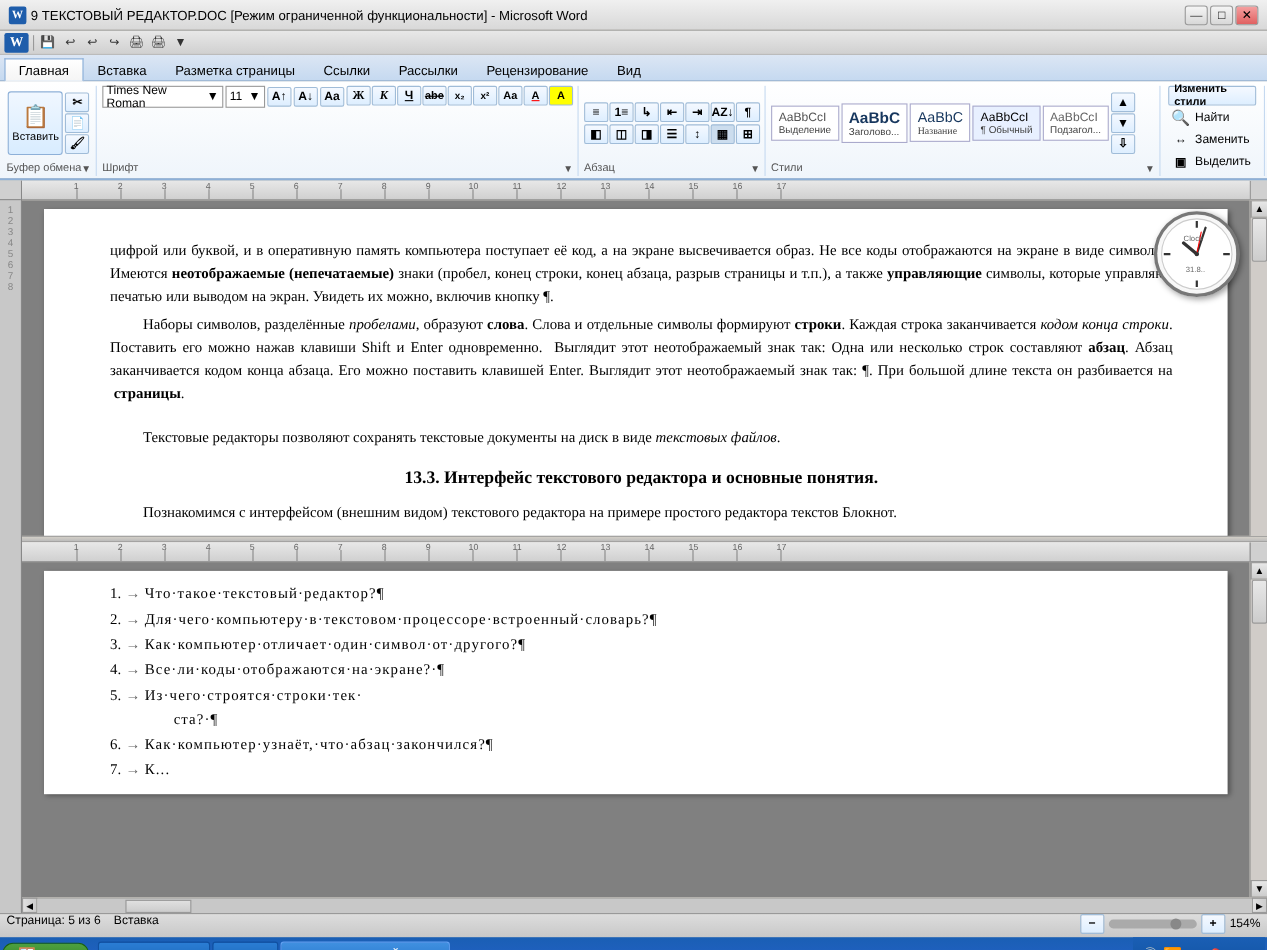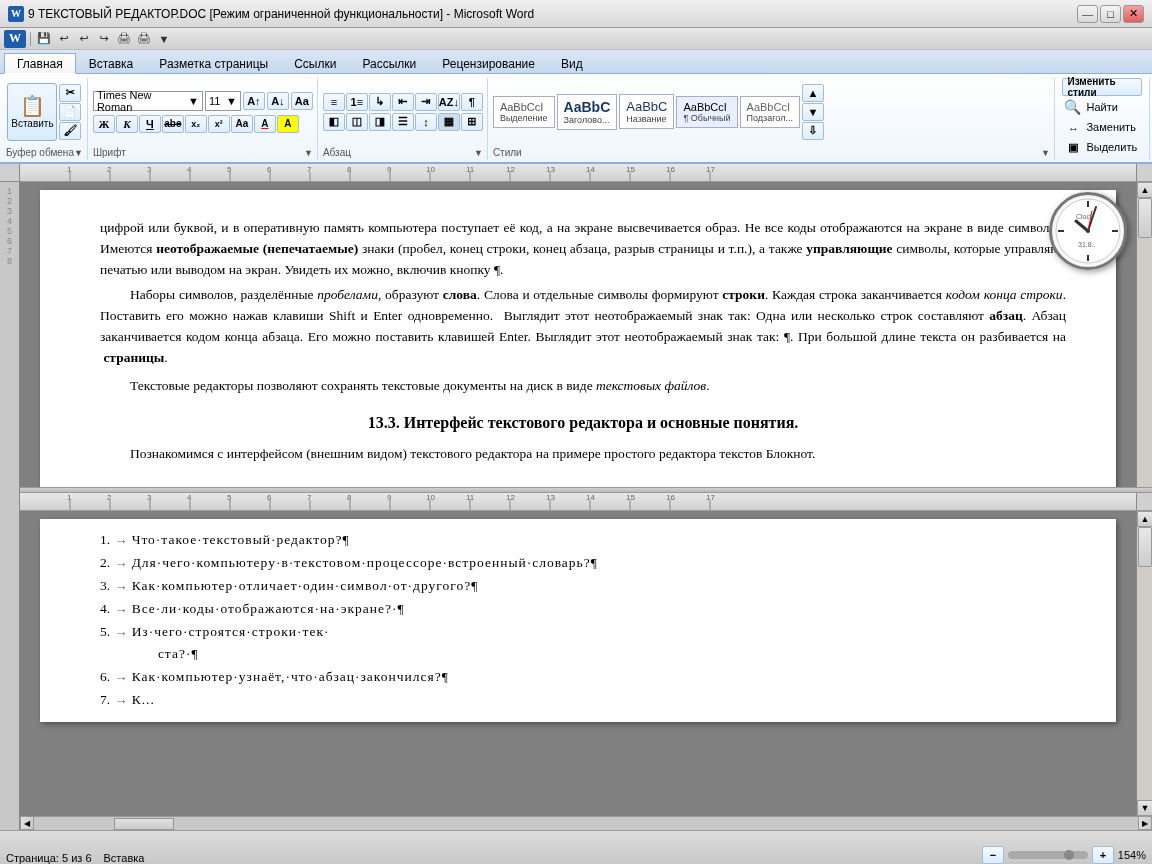--- a/index.html
+++ b/index.html
@@ -205,24 +205,24 @@
       height: 8px;
       background: linear-gradient(to bottom, #d4d0c8, #bbb);
       border-top: 1px solid #999;
       border-bottom: 1px solid #999;
       cursor: ns-resize;
     }
 
     
     .statusbar {
       background: linear-gradient(to bottom, #ddd, #c8c8c8);
-      height: 34px;
+      height: 22px;
       border-top: 1px solid #999;
       display: flex;
-      align-items: flex-end;
+      align-items: flex-start;
       justify-content: space-between;
       padding: 0 6px;
       font-size: 11px;
       font-family: Arial, sans-serif;
     }
 
     
     .taskbar {
       background: linear-gradient(to bottom, #1a5fb4, #2060c0, #1050a0);
       height: 34px;
@@ -359,21 +359,21 @@
         <div class="small-btn">🖌</div>
       </div>
     </div>
     <div class="ribbon-group-label-bar">
       <span>Буфер обмена</span>
       <span class="group-expand">▼</span>
     </div>
   </div>
 
   <div class="ribbon-group" style="min-width:160px;">
-    <div class="ribbon-group-content" style="flex-direction:column;align-items:flex-start;gap:2px;">
+    <div class="ribbon-group-content" style="flex-direction:row;align-items:flex-start;gap:2px;">
       <div class="font-row">
         <div class="font-box">
           <span>Times New Roman</span>
           <span>▼</span>
         </div>
         <div class="size-box">
           <span>11</span>
           <span>▼</span>
         </div>
         <div class="small-btn">A↑</div>
@@ -431,21 +431,21 @@
         <div class="style-item" style="font-size:10px;border:1px solid #aac;padding:4px 6px;min-width:55px;">
           <div style="color:#555;font-size:11px;">AaBbCcI</div>
           <div style="font-size:9px;color:#444;">Выделение</div>
         </div>
         <div class="style-item" style="font-size:10px;border:1px solid #aac;padding:4px 6px;min-width:55px;">
           <div style="font-size:14px;font-weight:bold;color:#17375e;">AaBbC</div>
           <div style="font-size:9px;color:#444;">Заголово...</div>
         </div>
         <div class="style-item" style="font-size:10px;border:1px solid #aac;padding:4px 6px;min-width:55px;">
           <div style="font-size:13px;color:#17375e;">AaBbC</div>
-          <div style="font-size:9px;color:#444;">Название</div>
+          <div style="font-size:9px;color:#444;font-family:Liberation Serif, serif;">Название</div>
         </div>
         <div class="style-item" style="font-size:10px;border:1px solid #aac;padding:4px 6px;min-width:55px;background:#e8f0ff;">
           <div style="font-size:11px;">AaBbCcI</div>
           <div style="font-size:9px;color:#444;">¶ Обычный</div>
         </div>
         <div class="style-item" style="font-size:10px;border:1px solid #aac;padding:4px 6px;min-width:55px;">
           <div style="font-size:11px;color:#666;">AaBbCcI</div>
           <div style="font-size:9px;color:#444;">Подзагол...</div>
         </div>
         <div style="display:flex;flex-direction:column;gap:1px;">
@@ -550,21 +550,21 @@
     </div>
 
     <div style="display:flex;flex:1;overflow:hidden;position:relative;">
 
       <div style="display:flex;flex-direction:column;height:390px;overflow:hidden;">
         <div style="display:flex;flex:1;">
           <div style="flex:1;background:#808080;padding:8px 20px;overflow:hidden;">
             <div style="background:white;min-height:360px;padding:28px 50px 20px 60px;font-size:13.5px;line-height:1.55;font-family:'Times New Roman',serif;box-shadow:2px 2px 5px rgba(0,0,0,0.4);text-align:justify;">
               <p style="text-indent:0;text-align:justify;">цифрой или буквой, и в оперативную память компьютера поступает её код, а на экране высвечивается образ. Не все коды отображаются на экране в виде символов. Имеются <strong>неотображаемые (непечатаемые)</strong> знаки (пробел, конец строки, конец абзаца, разрыв страницы и т.п.), а также <strong>управляющие</strong> символы, которые управляют печатью или выводом на экран. Увидеть их можно, включив кнопку ¶.</p>
               <p style="text-align:justify;margin-top:4px;">Наборы символов, разделённые <em>пробелами</em>, образуют <strong>слова</strong>. Слова и отдельные символы формируют <strong>строки</strong>. Каждая строка заканчивается <em>кодом конца строки</em>. Поставить его можно нажав клавиши Shift и Enter одновременно. &nbsp;Выглядит этот неотображаемый знак так: Одна или несколько строк составляют <strong>абзац</strong>. Абзац заканчивается кодом конца абзаца. Его можно поставить клавишей Enter. Выглядит этот неотображаемый знак так: ¶. При большой длине текста он разбивается на &nbsp;<strong>страницы</strong>.</p>
-              <p style="text-align:justify;margin-top:8px;text-indent:30px;">Текстовые редакторы позволяют сохранять текстовые документы на диск в виде <em>текстовых файлов</em>.</p>
+              <p style="text-align:justify;margin-top:20px;text-indent:30px;">Текстовые редакторы позволяют сохранять текстовые документы на диск в виде <em>текстовых файлов</em>.</p>
               <p style="text-align:center;font-weight:bold;font-size:16px;margin:14px 0 8px;text-indent:0;">13.3. Интерфейс текстового редактора и основные понятия.</p>
               <p style="text-align:justify;text-indent:30px;">Познакомимся с интерфейсом (внешним видом) текстового редактора на примере простого редактора текстов Блокнот.</p>
             </div>
           </div>
 
           <div style="width:16px;display:flex;flex-direction:column;background:#d4d0c8;border-left:1px solid #888;">
             <div class="scroll-btn">▲</div>
             <div class="scroll-track">
               <div class="scroll-thumb"></div>
             </div>

